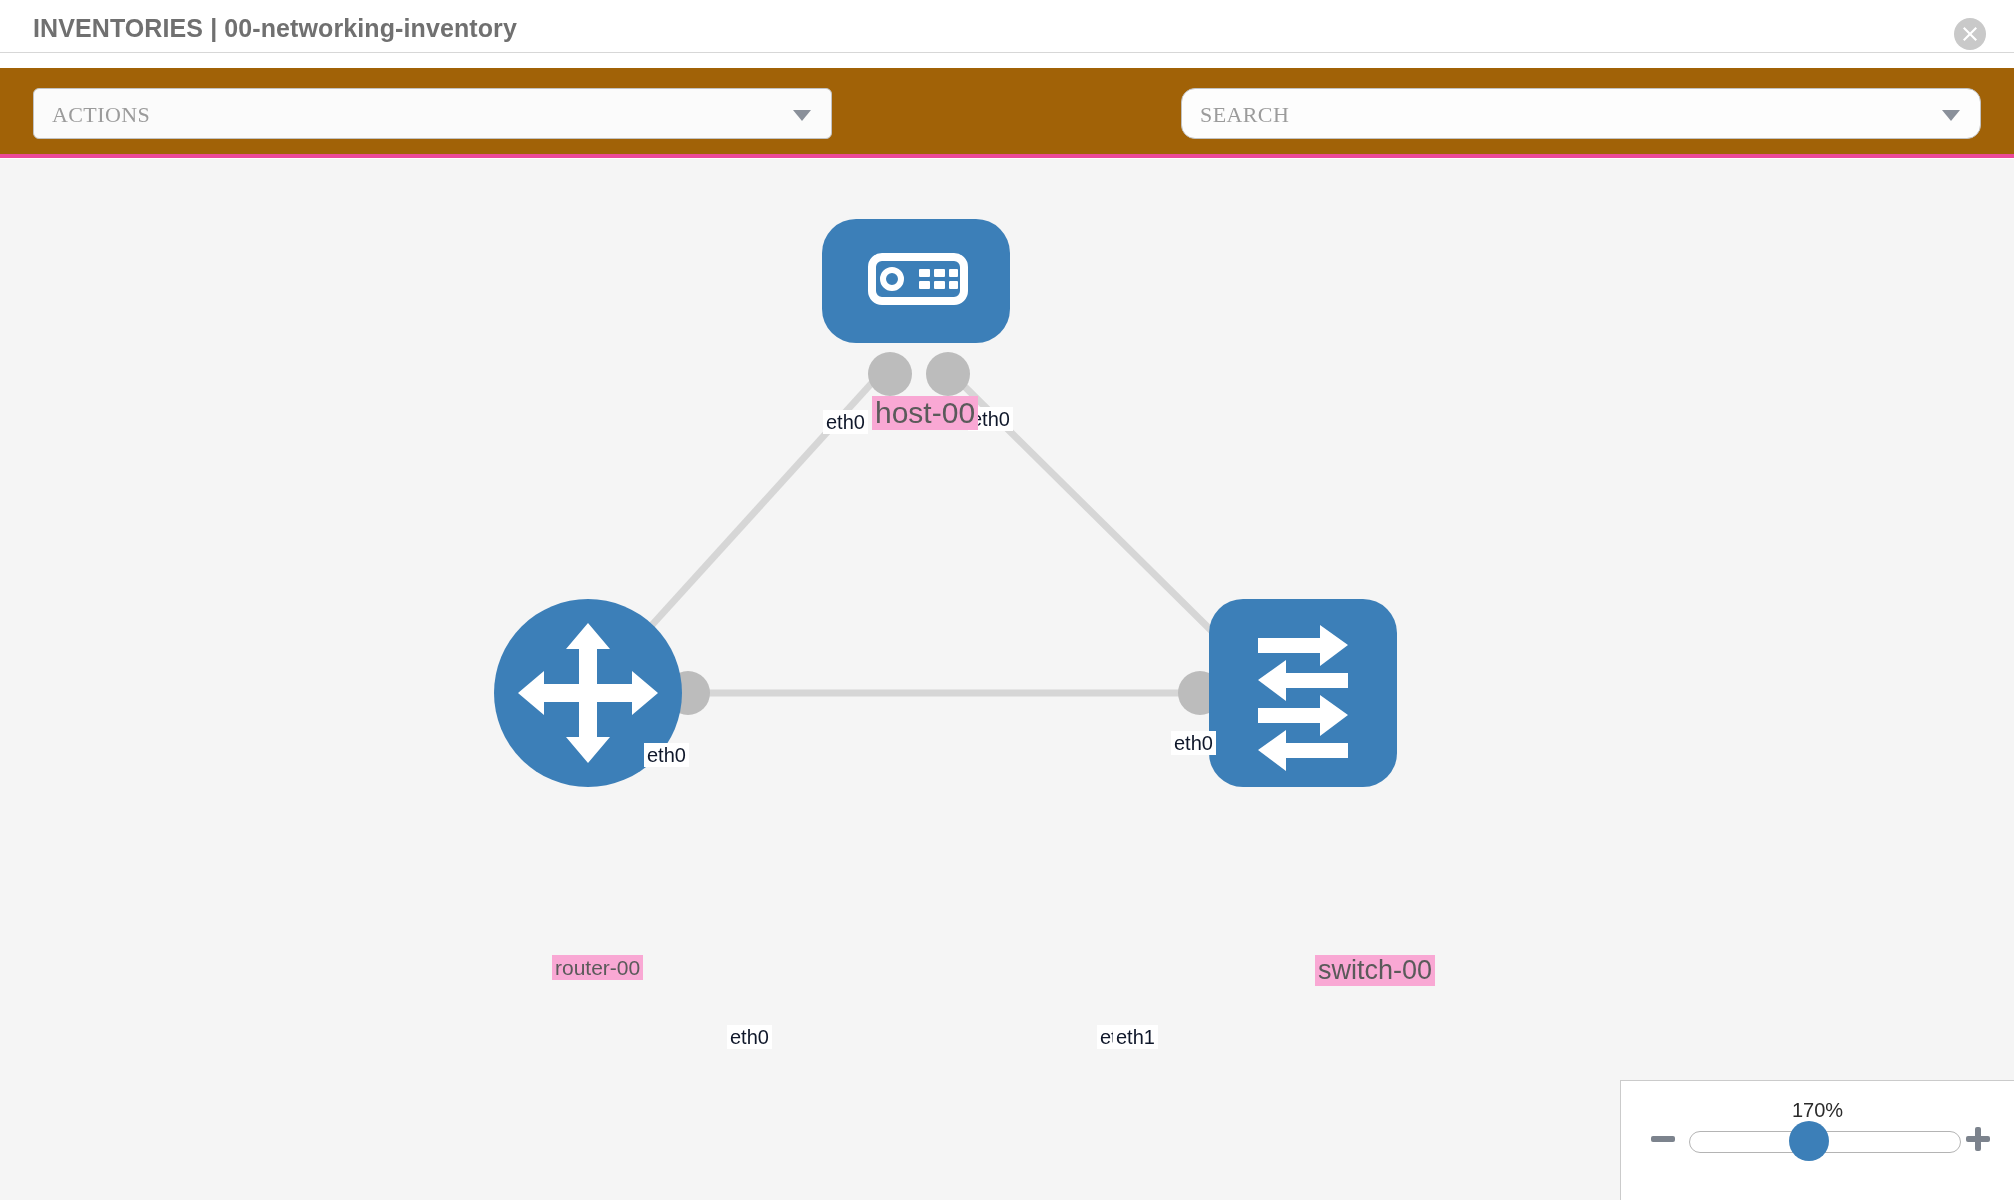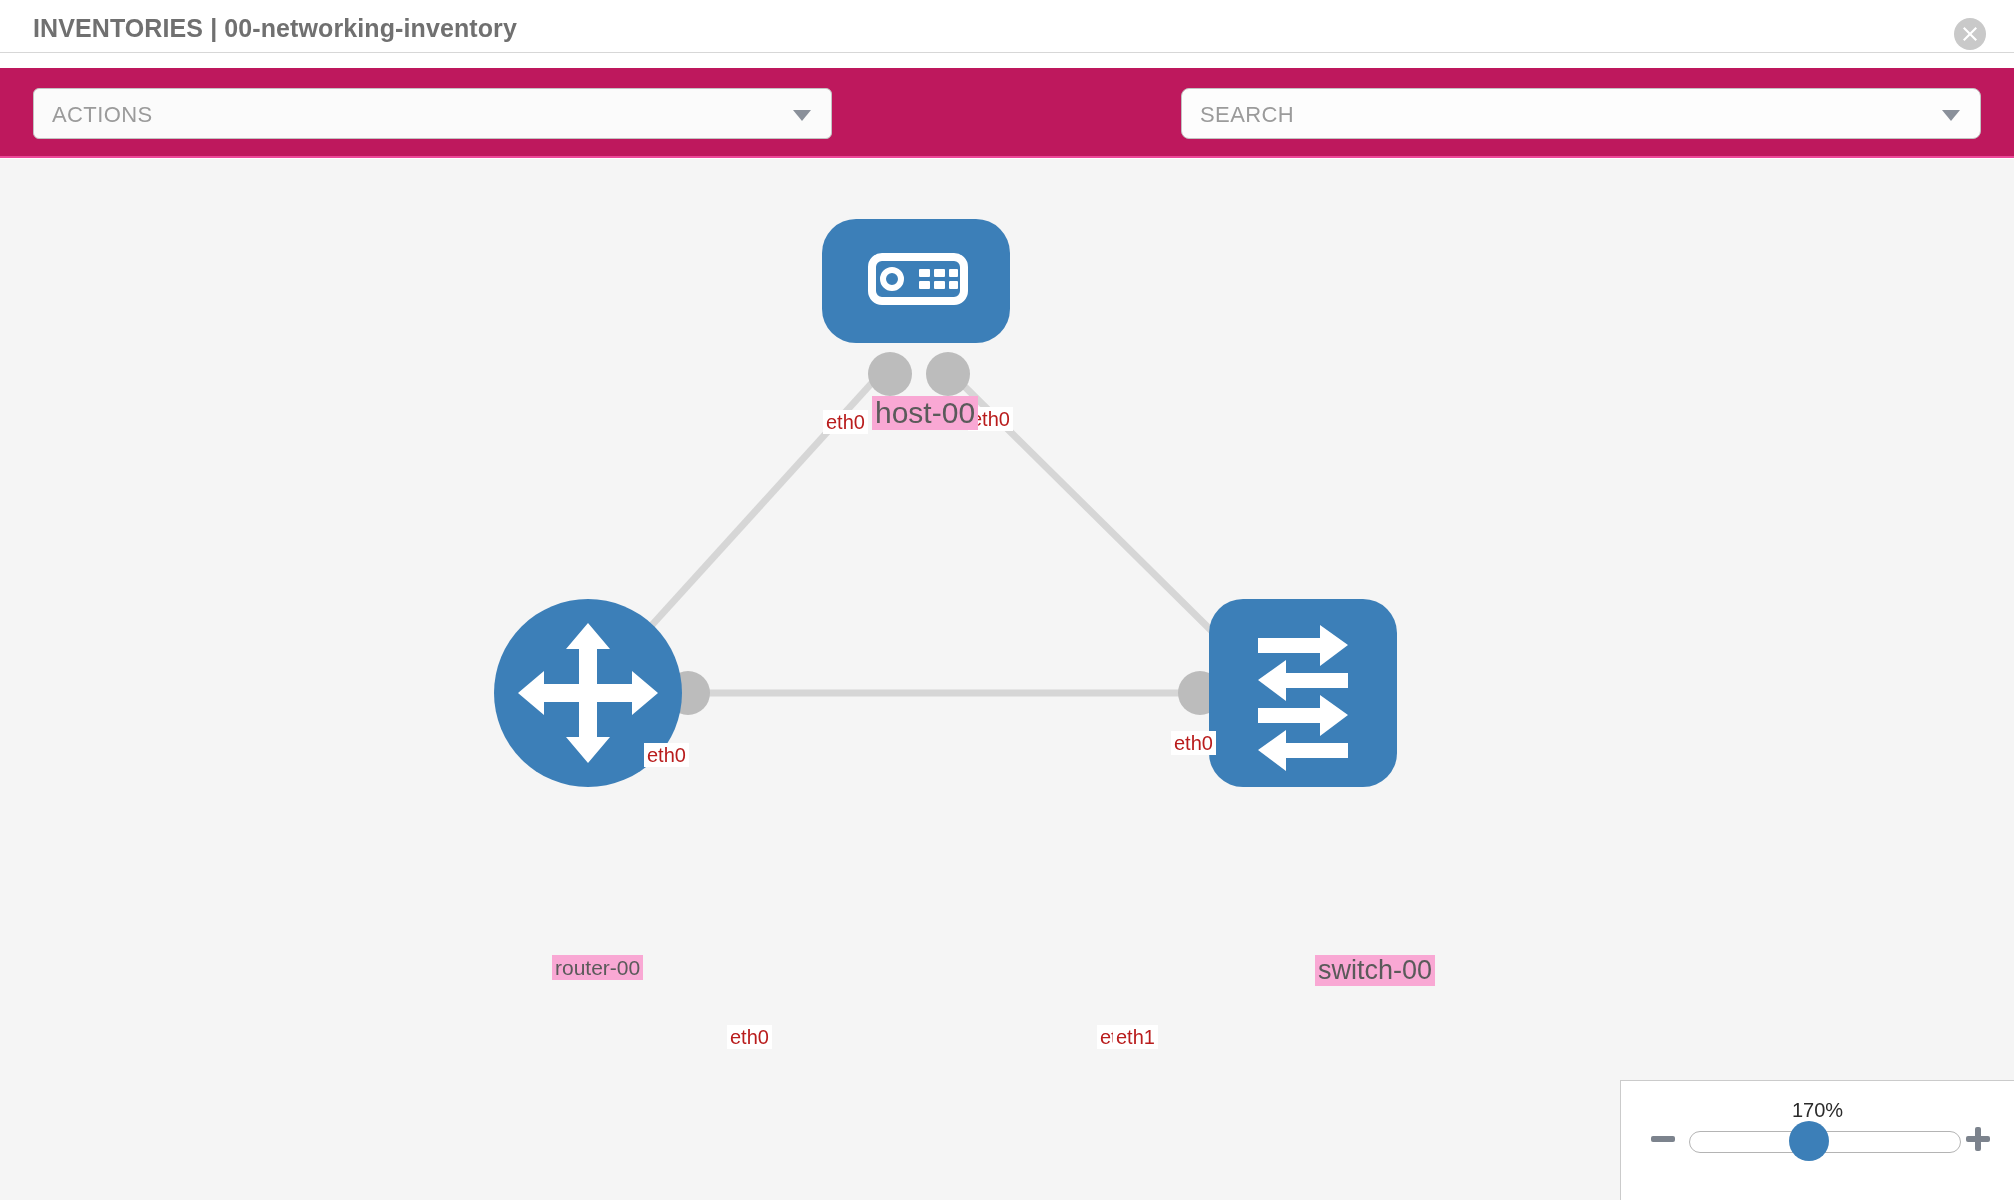--- a/index.html
+++ b/index.html
@@ -43,22 +43,23 @@
     background: #c9c9c9;
     cursor: pointer;
   }
   .close-btn svg { display: block; }
 
   
   .toolbar {
     position: absolute;
     left: 0; top: 68px;
     width: 2014px; height: 90px;
-    background: #be185d;
-    border-bottom: 2px solid #ec4899;
+    background: #a16207;
+    border-bottom: 4px solid #ec4899;
+    font-family: Liberation Serif, serif;
   }
   .actions-select {
     position: absolute;
     left: 33px; top: 20px;
     width: 799px; height: 51px;
     background: #fbfbfb;
     border: 1px solid #c2c2c2;
     border-radius: 6px;
   }
   .actions-label {
@@ -84,21 +85,21 @@
   }
   .icon-wrench { left: 1048px; }
   .icon-key    { left: 1115px; }
 
   .search-select {
     position: absolute;
     left: 1181px; top: 20px;
     width: 800px; height: 51px;
     background: #fdfdfd;
     border: 1px solid #c2c2c2;
-    border-radius: 8px;
+    border-radius: 14px;
   }
   .search-label {
     position: absolute;
     left: 18px; top: 13px;
     font-size: 22px;
     color: #9b9b9b;
     letter-spacing: 0.4px;
   }
 
   
@@ -118,21 +119,21 @@
     white-space: nowrap;
     line-height: 1;
   }
   .lbl-host   { left: 872px; top: 237px; font-size: 30px; padding: 2px 3px; z-index: 6; }
   .lbl-router { left: 552px; top: 796px; font-size: 21px; padding: 2px 3px; z-index: 6; }
   .lbl-switch { left: 1315px; top: 796px; font-size: 27px; padding: 2px 3px; z-index: 6; }
 
   .edge-label {
     position: absolute;
     background: #ffffff;
-    color: #b91c1c;
+    color: #0f172a;
     font-size: 20px;
     white-space: nowrap;
     line-height: 1;
     padding: 2px 3px;
   }
   .el-host-left   { left: 823px; top: 251px; z-index: 5; }
   .el-host-right  { left: 968px; top: 248px; z-index: 5; }
   .el-router-up   { left: 644px; top: 584px; z-index: 5; }
   .el-switch-up   { left: 1171px; top: 572px; z-index: 5; }
   .el-router-side { left: 727px; top: 866px; z-index: 5; }

